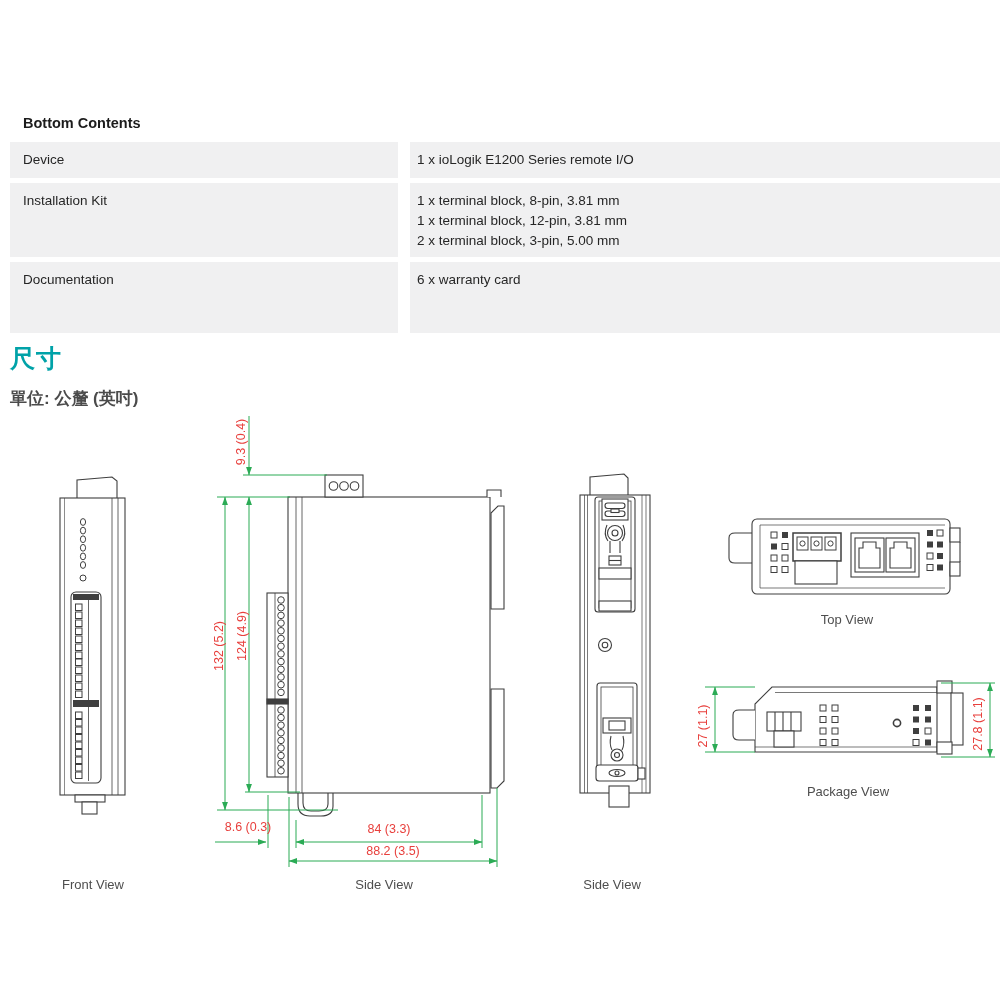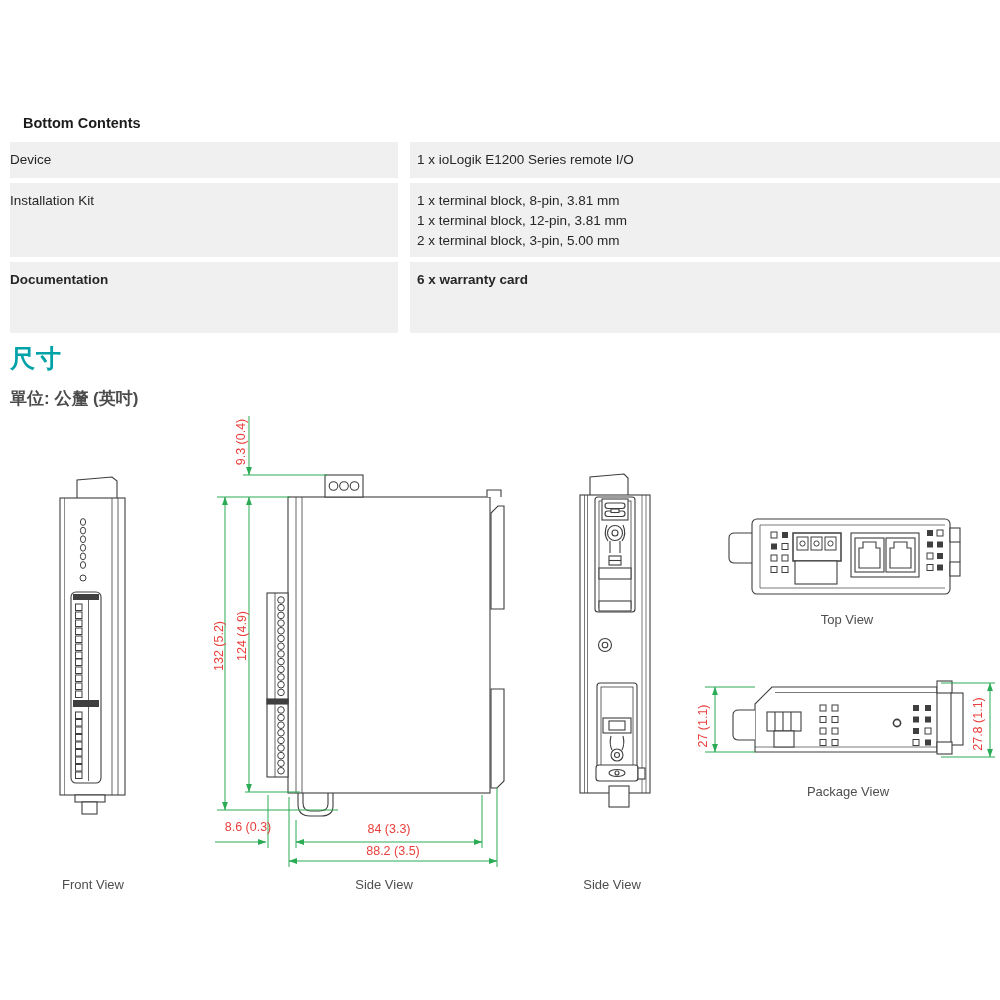--- a/index.html
+++ b/index.html
@@ -1,24 +1,24 @@
 <!DOCTYPE html>
 <html><head>
 <meta charset="utf-8">
 <style>
   html,body{margin:0;padding:0;background:#fff;font-family:"Liberation Sans",sans-serif;}
   .canvas{position:relative;width:1000px;height:1000px;background:#fff;overflow:hidden;}
   .abs{position:absolute;}
   .pc-title{left:23px;top:115px;font-size:14.5px;font-weight:bold;color:#1c1c1c;}
-  .cell{position:absolute;background:#f0f0f1;box-sizing:border-box;font-size:13.5px;color:#262626;line-height:20px;padding:8px 0 0 0;}
+  .cell{position:absolute;background:#f0f0f1;box-sizing:border-box;font-size:13.5px;color:#262626;line-height:20px;padding:8px 0 0 13px;}
   .cell-label{left:10px;width:388px;}
   .cell-value{left:410px;width:590px;padding-left:7px;}
   .r1{top:142px;height:36px;}
   .r2{top:183px;height:74px;}
-  .r3{top:262px;height:71px;font-weight:bold;}
+  .r3{top:262px;height:71px;}
   .sec-title{left:10px;top:342px;font-size:25px;font-weight:bold;color:#00a2a8;letter-spacing:1px;}
   .unit-note{left:10px;top:387px;font-size:17px;font-weight:bold;color:#4b4b4b;}
   .viewlabel{position:absolute;transform:translateX(-50%);font-size:13px;color:#4e4e4e;white-space:nowrap;}
   .dim{position:absolute;font-size:12.5px;color:#e8403d;white-space:nowrap;transform:translate(-50%,-50%);}
   .dim.vert{transform:translate(-50%,-50%) rotate(-90deg);}
   svg{overflow:visible;}
 </style>
 </head>
 <body>
 

